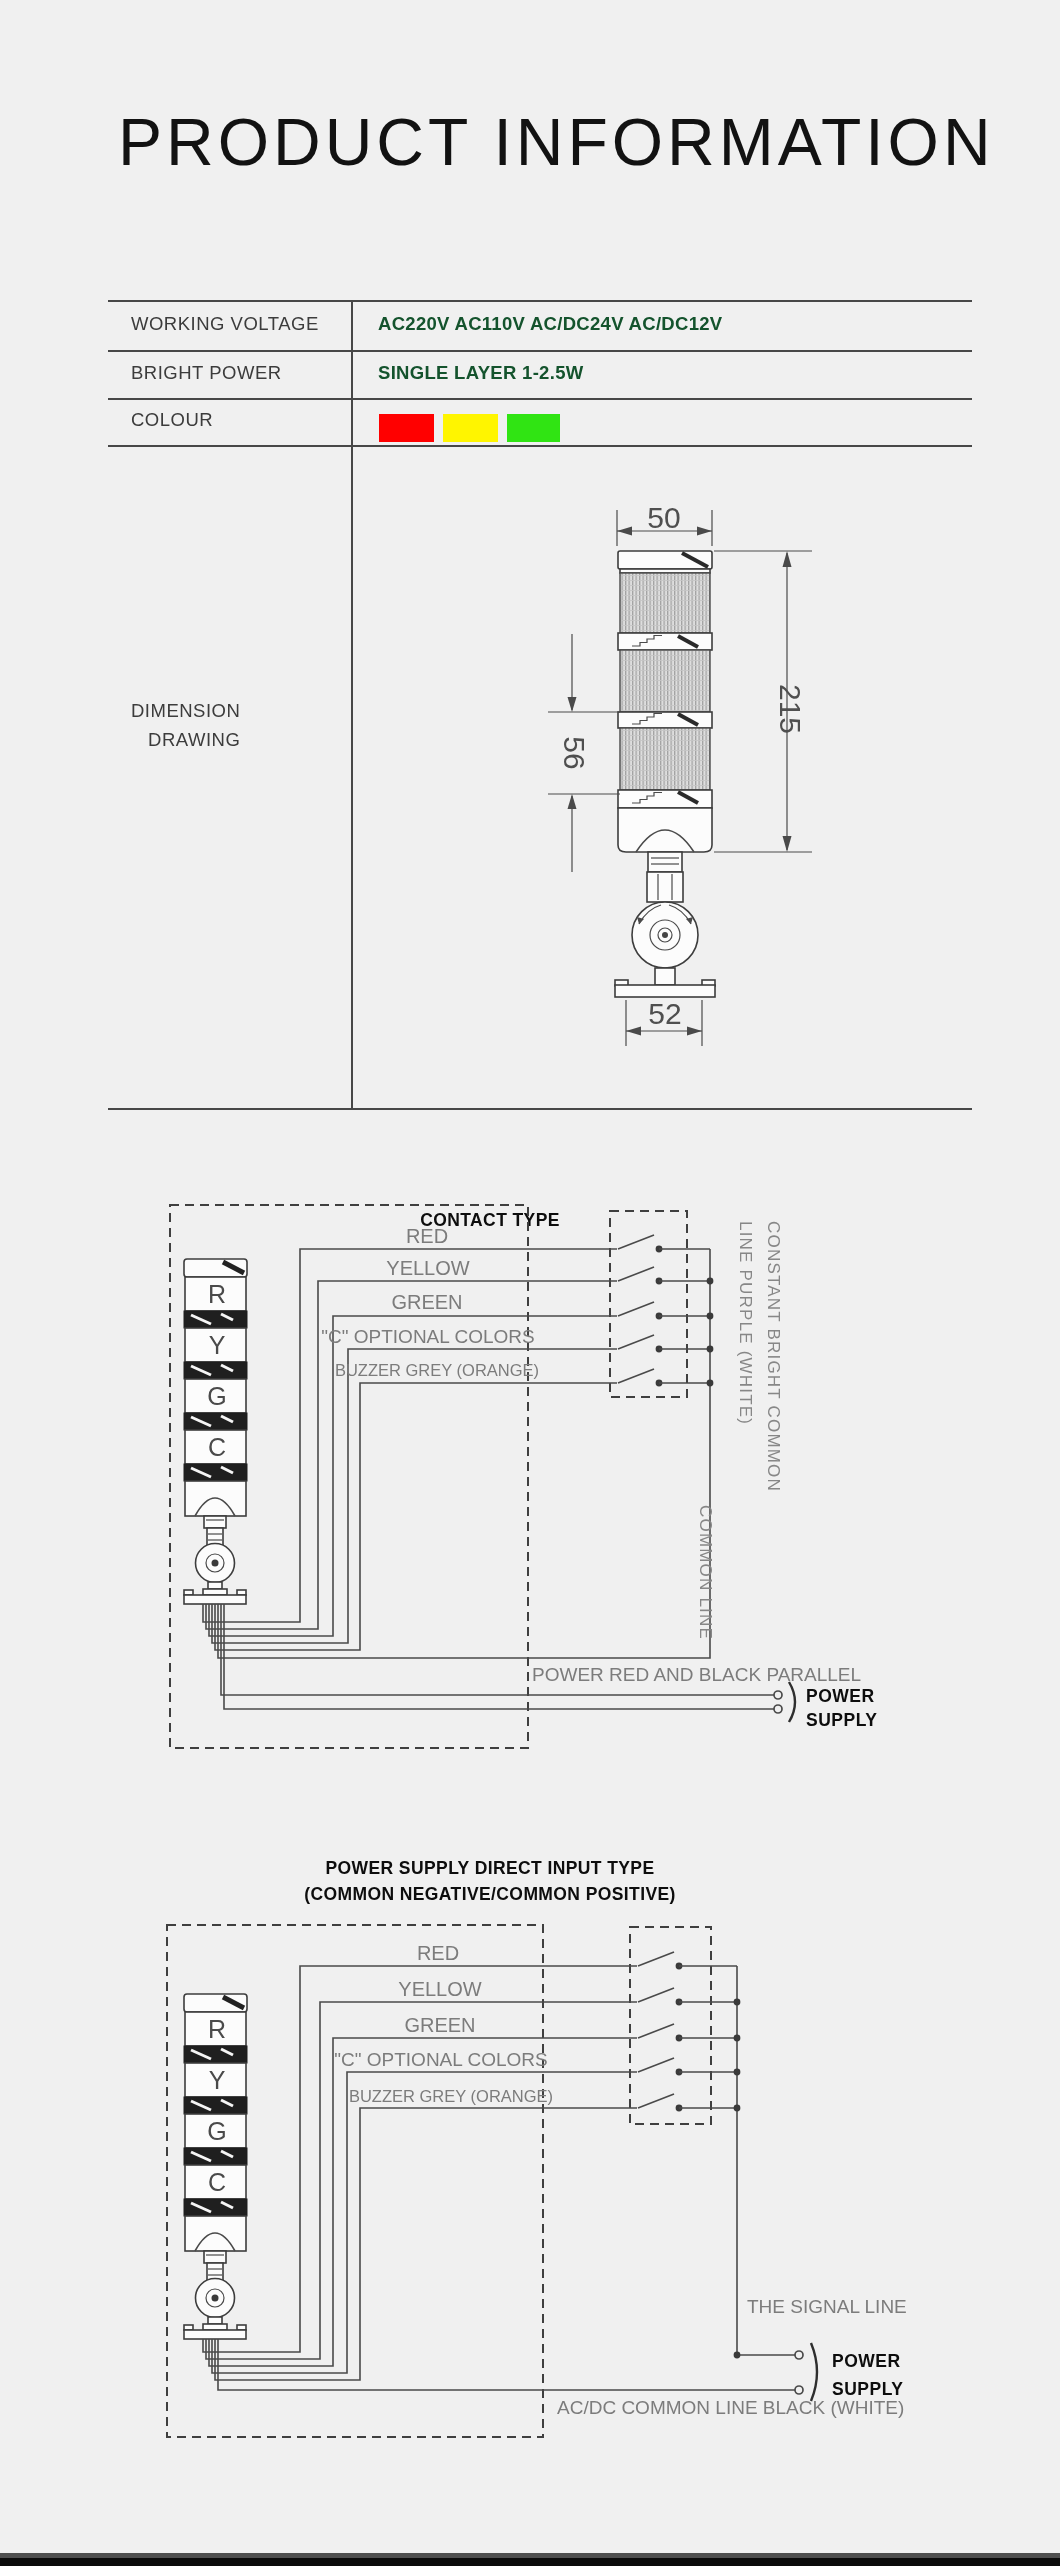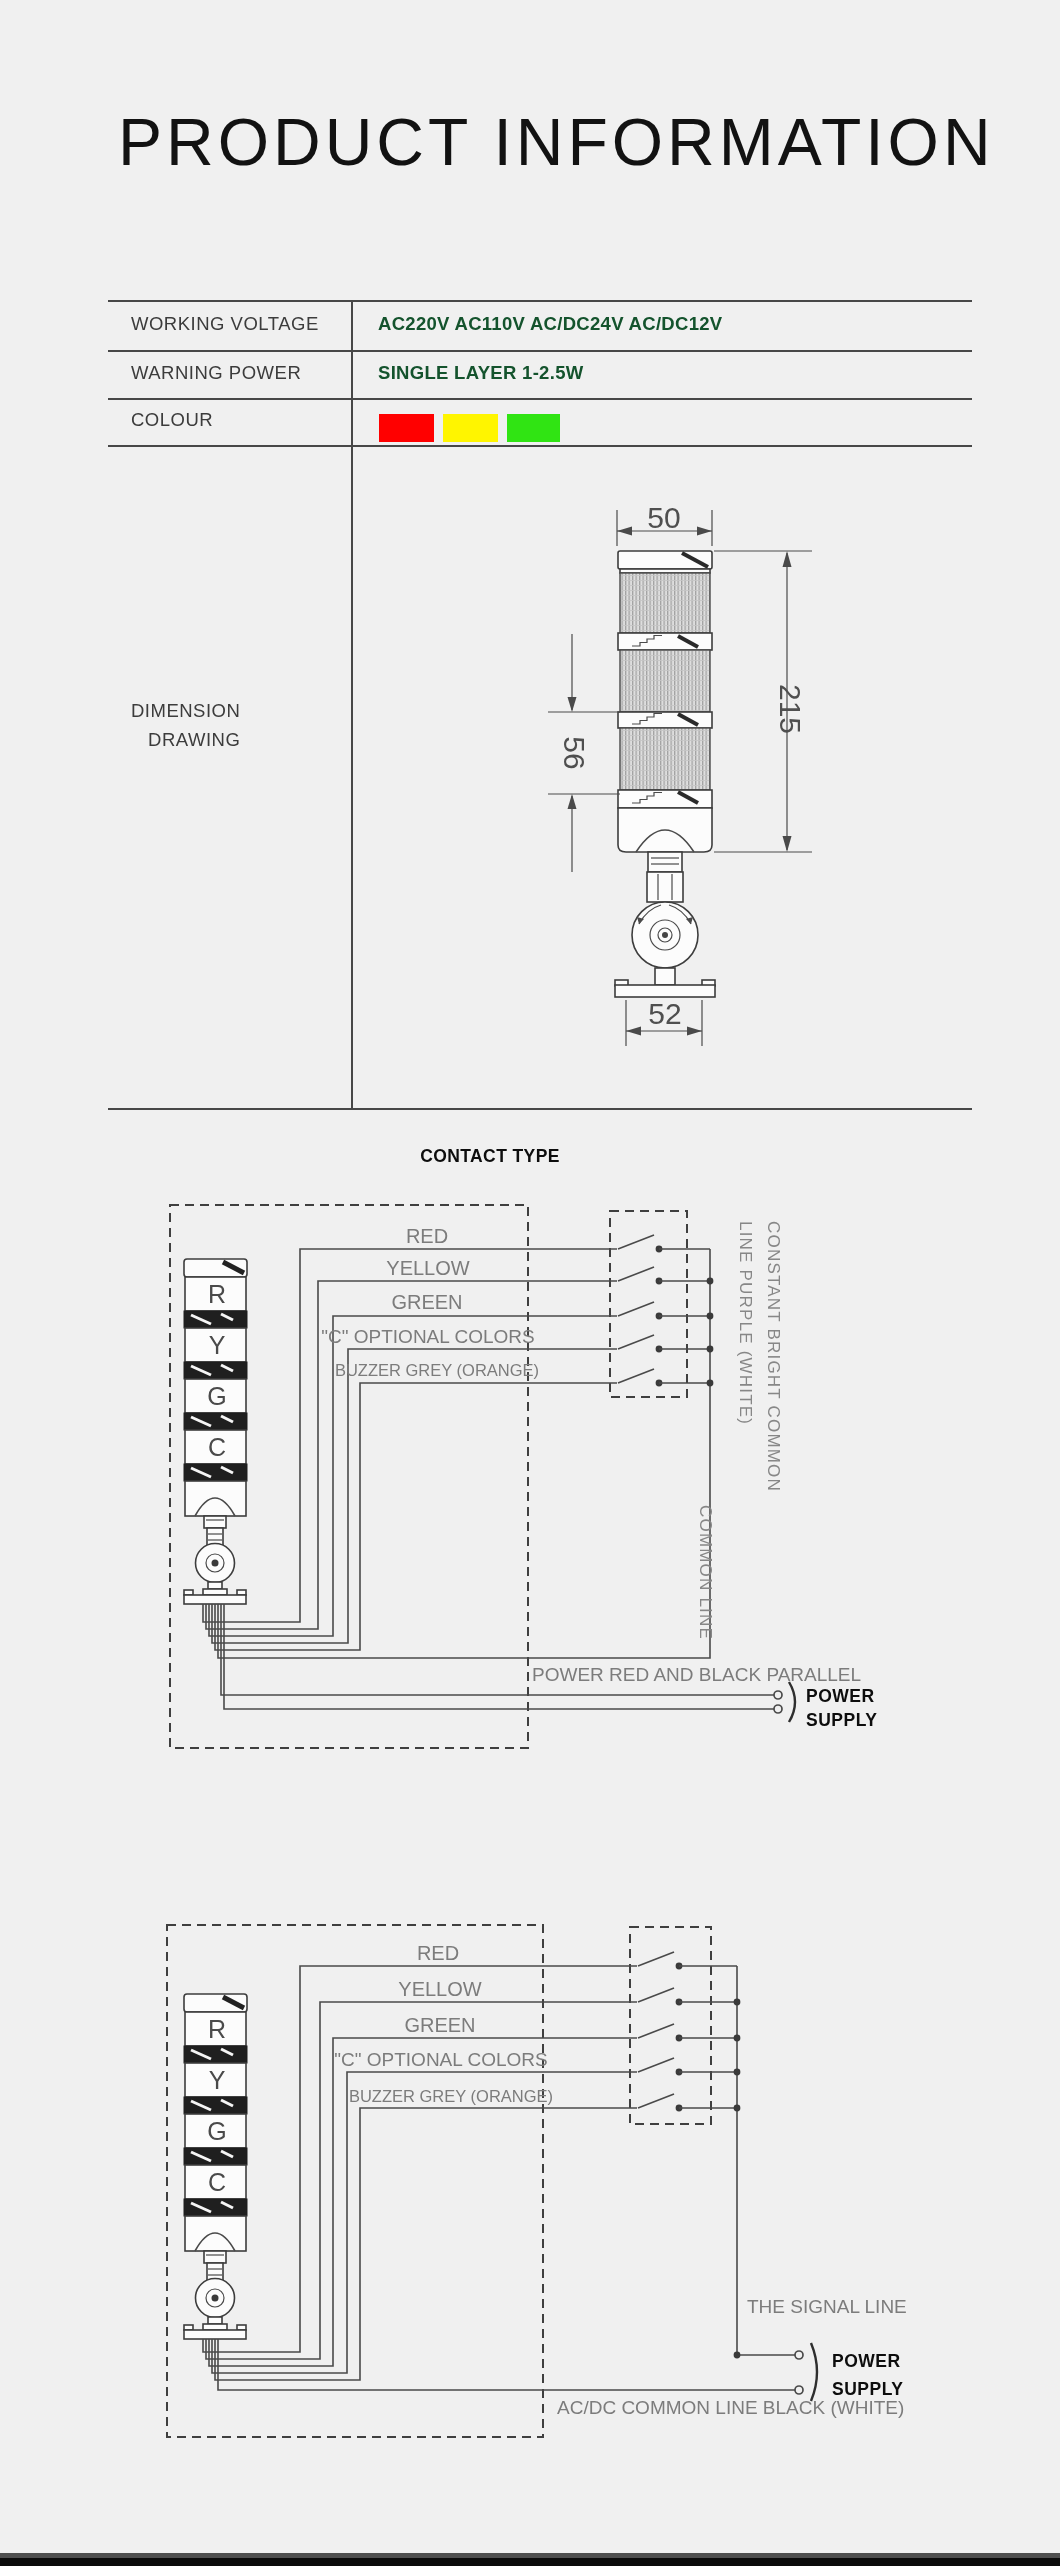--- a/index.html
+++ b/index.html
@@ -45,21 +45,21 @@
   <div class="abs hline" style="top:300px"></div>
   <div class="abs hline" style="top:350px"></div>
   <div class="abs hline" style="top:398px"></div>
   <div class="abs hline" style="top:445px"></div>
   <div class="abs hline" style="top:1108px"></div>
   <div class="abs vline" style="top:300px;height:810px"></div>
 
   <div class="abs tlabel" style="left:131px;top:313px">WORKING VOLTAGE</div>
   <div class="abs tvalue" style="left:378px;top:313px">AC220V AC110V AC/DC24V AC/DC12V</div>
 
-  <div class="abs tlabel" style="left:131px;top:362px">WARNING POWER</div>
+  <div class="abs tlabel" style="left:131px;top:362px">BRIGHT POWER</div>
   <div class="abs tvalue" style="left:378px;top:362px">SINGLE LAYER 1-2.5W</div>
 
   <div class="abs tlabel" style="left:131px;top:409px">COLOUR</div>
   <div class="abs" style="left:0;top:414px;width:1060px;height:28px">
     <div class="swatch" style="left: 379px; background-color: rgb(255, 0, 0);"></div>
     <div class="swatch" style="left: 443px; background-color: rgb(255, 245, 0);"></div>
     <div class="swatch" style="left: 507px; width: 53px; background-color: rgb(48, 228, 19);"></div>
   </div>
 
   <div class="abs tlabel dim-label" style="left:131px;top:696px">
@@ -196,21 +196,21 @@
         <circle cx="32" cy="305" r="3.5" fill="#3a3a3a"></circle>
         <rect x="25" y="324" width="14" height="7" class="seg"></rect>
         <rect x="20" y="331" width="24" height="6" class="seg"></rect>
         <rect x="1" y="332" width="9" height="5" class="seg"></rect>
         <rect x="54" y="332" width="9" height="5" class="seg"></rect>
         <rect x="1" y="337" width="62" height="9" class="seg"></rect>
       </g>
     </defs>
   </svg>
 
-  <div class="abs diag-title" style="top:1143px">
+  <div class="abs diag-title" style="top:1207px">
     <div>CONTACT TYPE</div>
   </div>
 
   <svg class="abs" style="left:120px;top:1195px" width="790" height="575" viewBox="0 0 790 575">
     <rect x="50" y="10" width="358" height="543" class="dash"></rect>
     <rect x="490" y="16" width="77" height="186" class="dash"></rect>
 
     <use href="#tower-def" x="63" y="63"></use>
 
     <g>
@@ -263,20 +263,24 @@
 
     <text transform="translate(648,26) rotate(90)" class="vt">CONSTANT BRIGHT COMMON</text>
     <text transform="translate(620,26) rotate(90)" class="vt">LINE PURPLE (WHITE)</text>
     <text transform="translate(580,310) rotate(90)" class="vt">COMMON LINE</text>
 
     <text x="412" y="486" class="wlm">POWER RED AND BLACK PARALLEL</text>
     <text x="686" y="507" class="pb">POWER</text>
     <text x="686" y="531" class="pb">SUPPLY</text>
   </svg>
 
+  <div class="abs diag-title" style="top:1855px">
+    <div>POWER SUPPLY DIRECT INPUT TYPE</div>
+    <div>(COMMON NEGATIVE/COMMON POSITIVE)</div>
+  </div>
 
   <svg class="abs" style="left:120px;top:1915px" width="810" height="545" viewBox="0 0 810 545">
     <rect x="47" y="10" width="376" height="512" class="dash"></rect>
     <rect x="510" y="12" width="81" height="197" class="dash"></rect>
 
     <use href="#tower-def" x="63" y="78"></use>
 
     <g>
       <polyline points="83,424 83,437 180,437 180,51 517,51" class="ln"></polyline>
       <polyline points="86,424 86,444 200,444 200,87 517,87" class="ln"></polyline>

